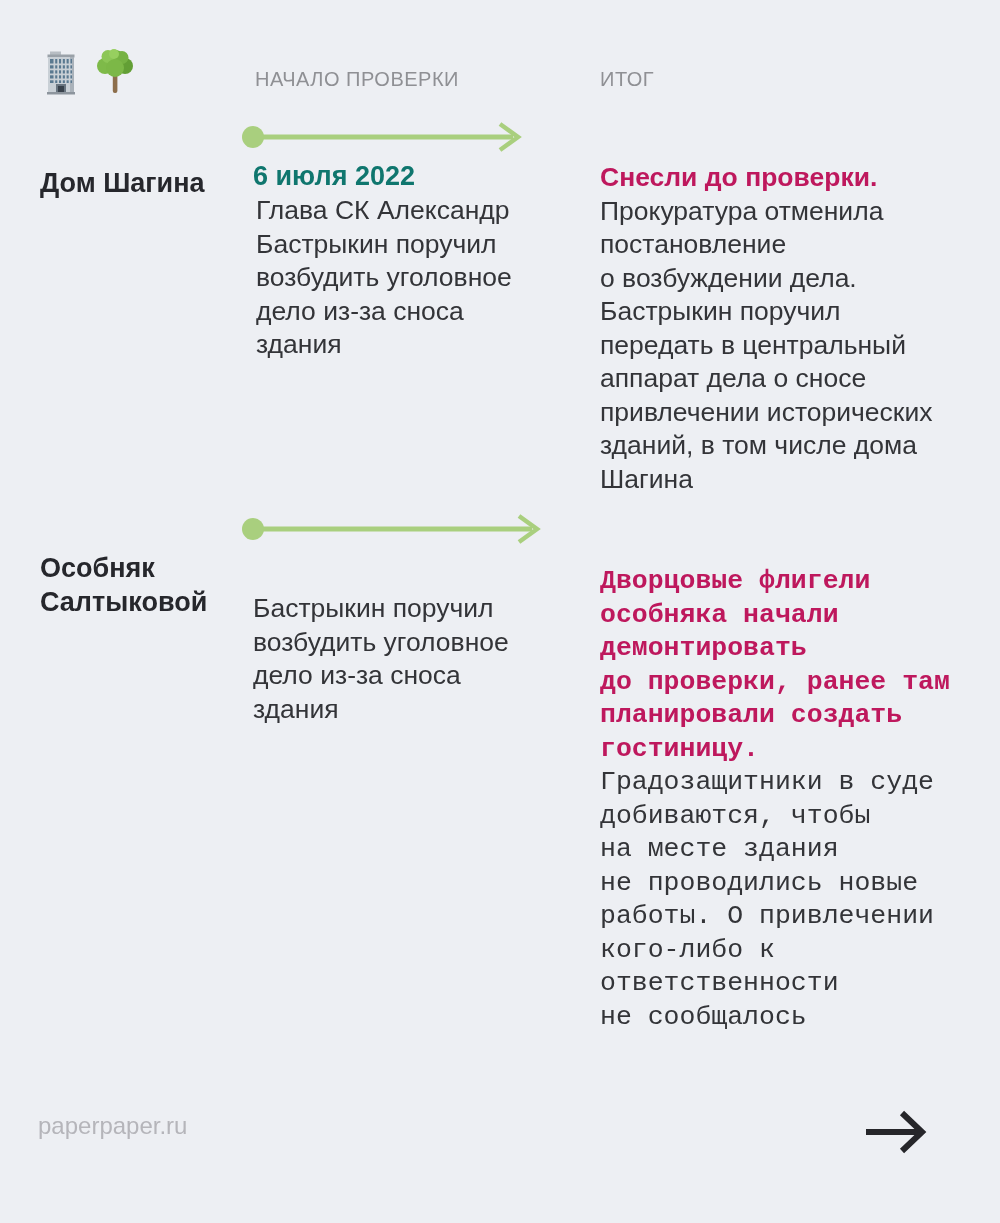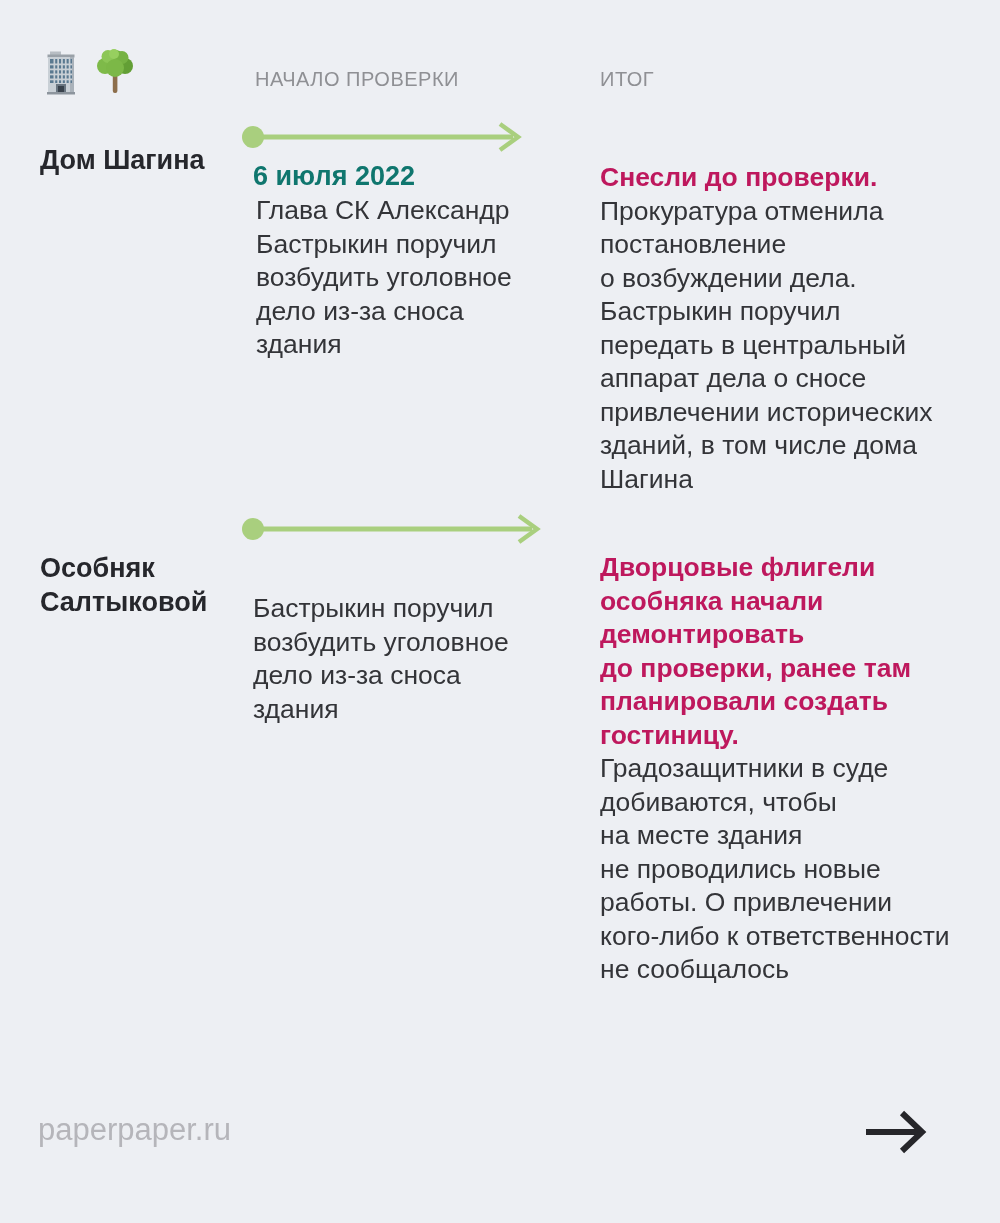--- a/index.html
+++ b/index.html
@@ -36,21 +36,21 @@
     font-size:26.5px;
     line-height:33.5px;
     color:#333438;
     white-space:pre-line;
   }
   .para .b{
     font-weight:bold;
     color:#be185d;
   }
   .site{
-    font-size:31px;
+    font-size:24px;
     color:#b5b5ba;
     white-space:nowrap;
   }
   svg{display:block;}
 </style>
 </head>
 <body>
 
 <div class="canvas">
 
@@ -87,21 +87,21 @@
 
   <div class="abs colhead" style="left:255px;top:68px;">НАЧАЛО ПРОВЕРКИ</div>
   <div class="abs colhead" style="left:600px;top:68px;">ИТОГ</div>
 
   <svg class="abs" style="left:241px;top:119px;" width="285" height="36" viewBox="0 0 285 36" aria-hidden="true">
     <line x1="12" y1="18" x2="272" y2="18" stroke="#a9cf7e" stroke-width="5"></line>
     <circle cx="12" cy="18" r="11" fill="#a9cf7e"></circle>
     <path d="M259 5 L277 18 L259 31" fill="none" stroke="#a9cf7e" stroke-width="4.5"></path>
   </svg>
 
-  <div class="abs name" style="left:40px;top:143px;text-align:right;">Дом Шагина</div>
+  <div class="abs name" style="left:40px;top:166px;text-align:right;">Дом Шагина</div>
 
   <div class="abs date" style="left:253px;top:161px;">6 июля 2022</div>
 
   <div class="abs para" style="left:256px;top:194px;">Глава СК Александр
 Бастрыкин поручил
 возбудить уголовное
 дело из-за сноса
 здания</div>
 
   <div class="abs para" style="left:600px;top:161px;"><span class="b">Снесли до проверки.</span><br><span>Прокуратура отменила
@@ -122,21 +122,21 @@
 
   <div class="abs name" style="left:40px;top:551px;">Особняк
 Салтыковой</div>
 
 
   <div class="abs para" style="left:253px;top:592px;">Бастрыкин поручил
 возбудить уголовное
 дело из-за сноса
 здания</div>
 
-  <div class="abs para" style="left:600px;top:551px;"><span class="b">Дворцовые флигели
+  <div class="abs para" style="left:600px;top:565px;font-family:Liberation Mono, monospace;"><span class="b">Дворцовые флигели
 особняка начали
 демонтировать
 до проверки, ранее там
 планировали создать
 гостиницу.</span><br><span>Градозащитники в суде
 добиваются, чтобы
 на месте здания
 не проводились новые
 работы. О привлечении
 кого-либо к ответственности

